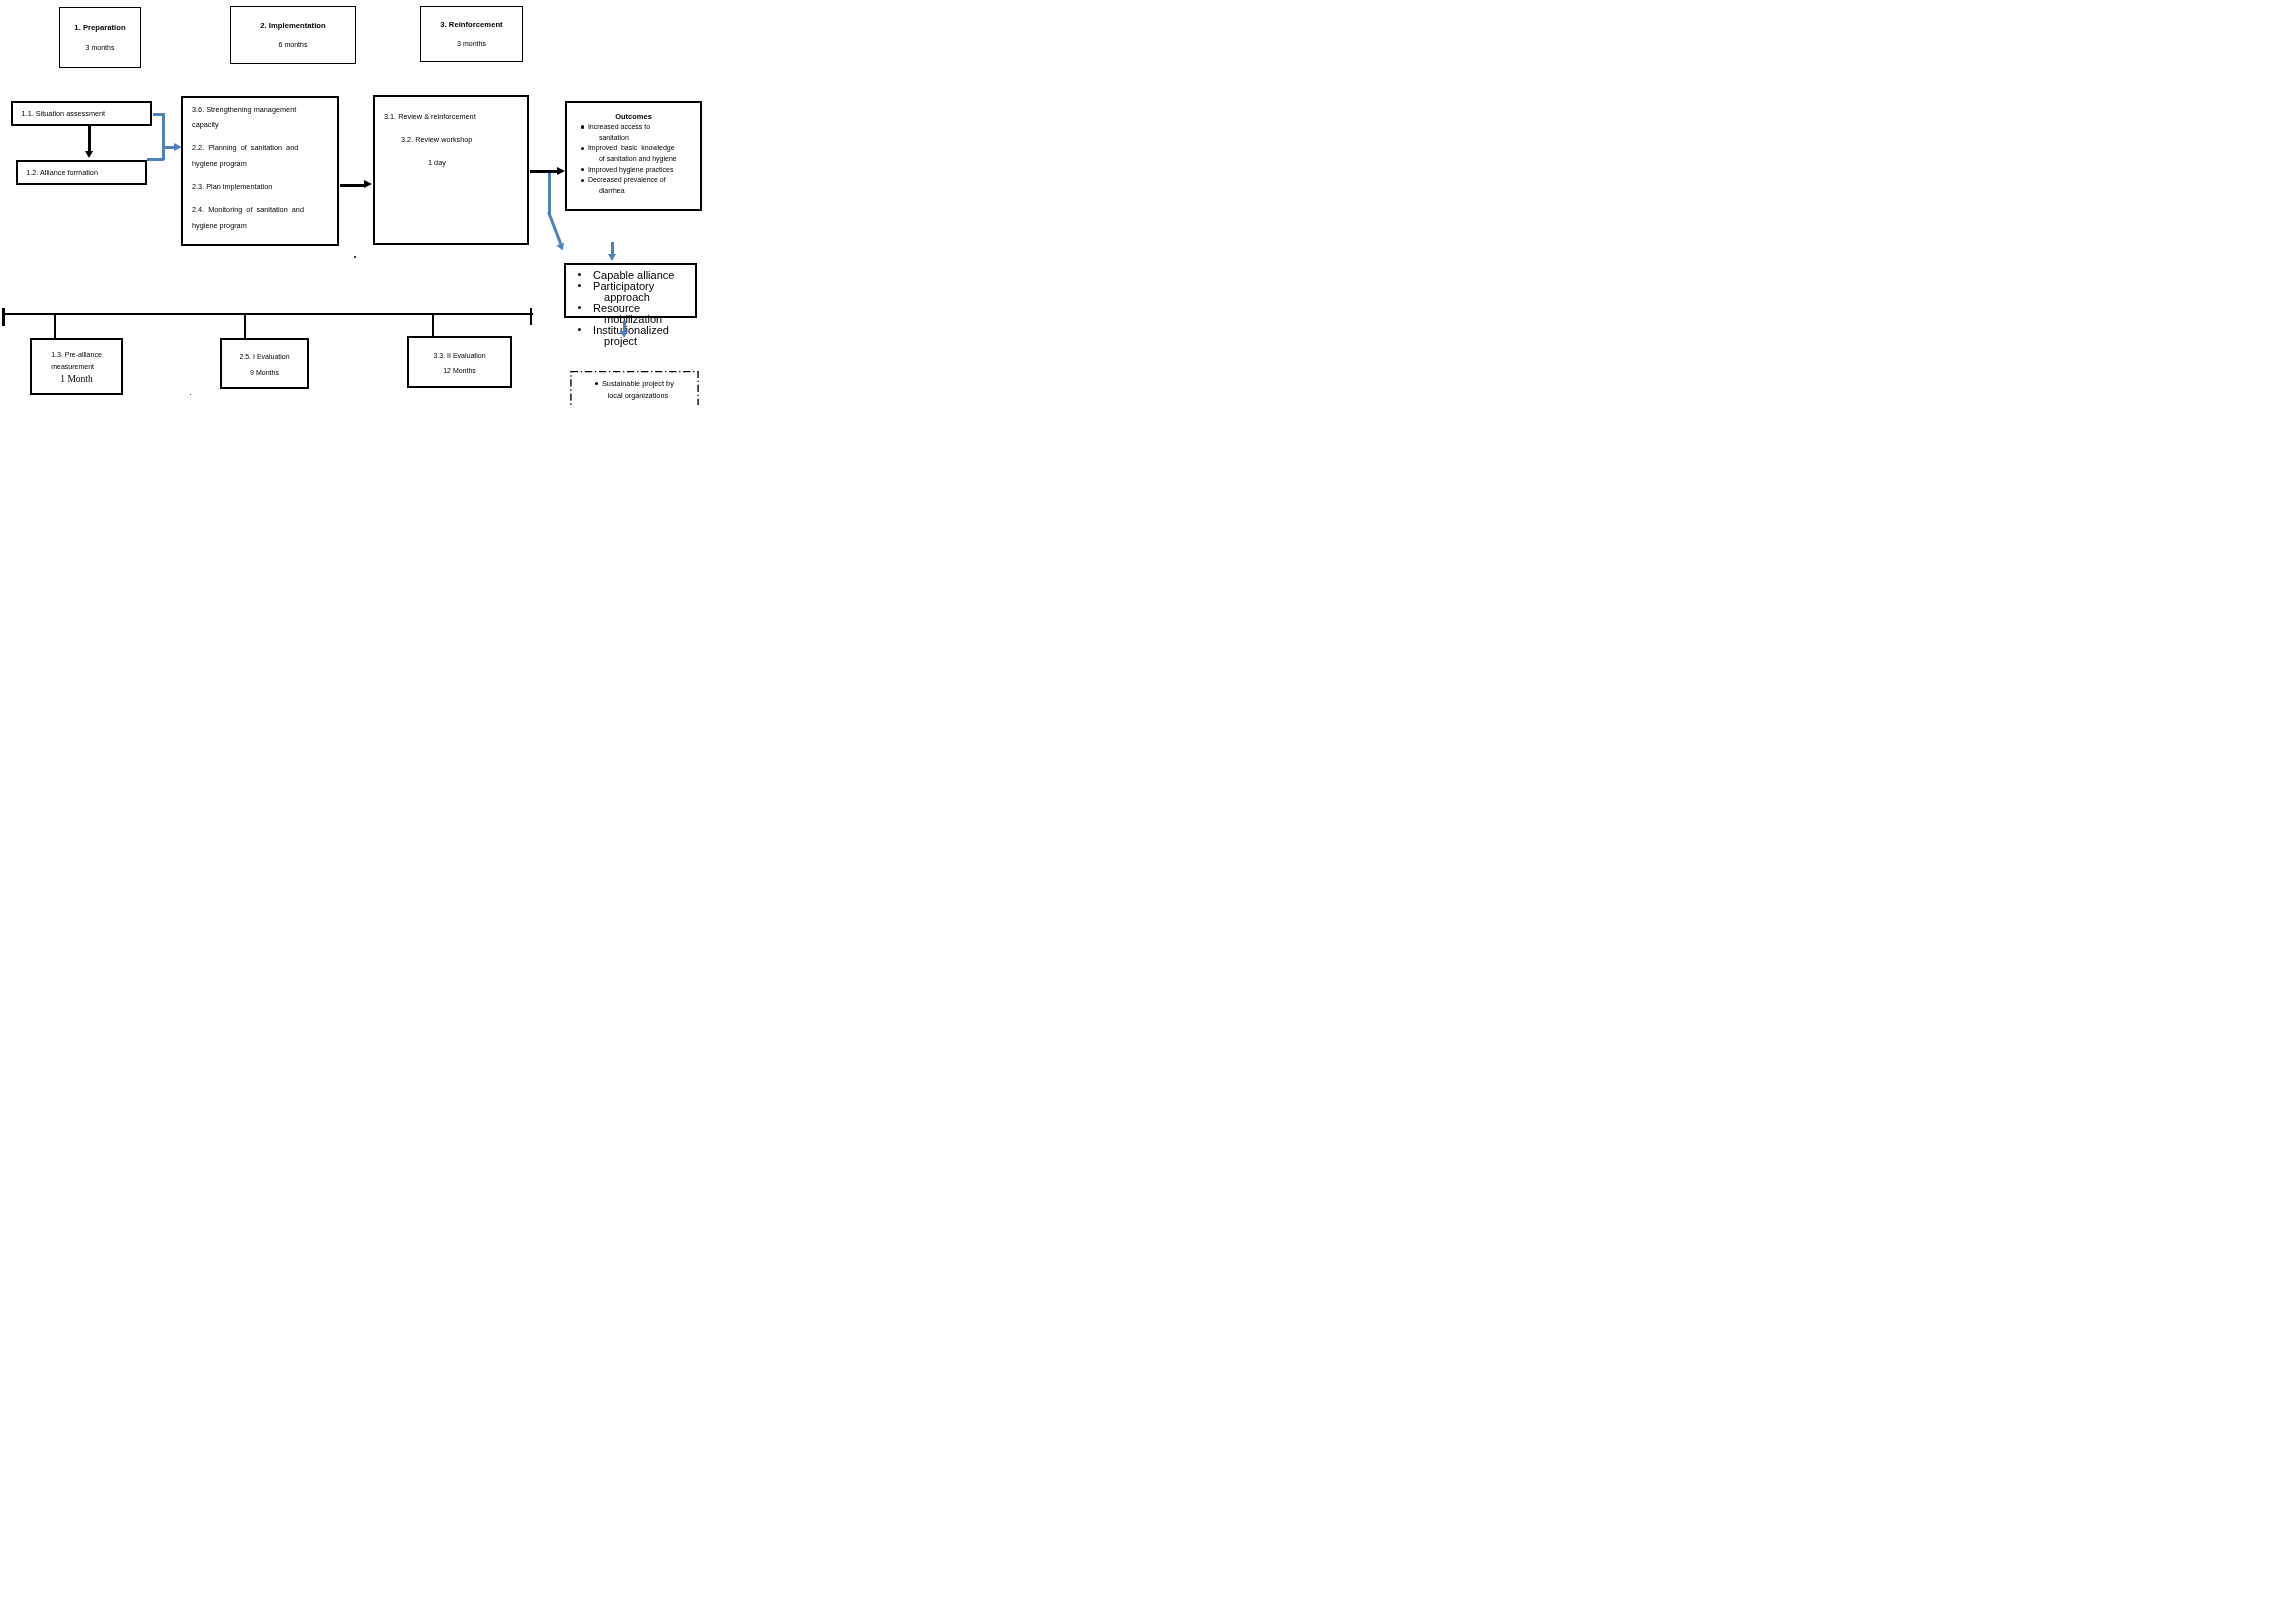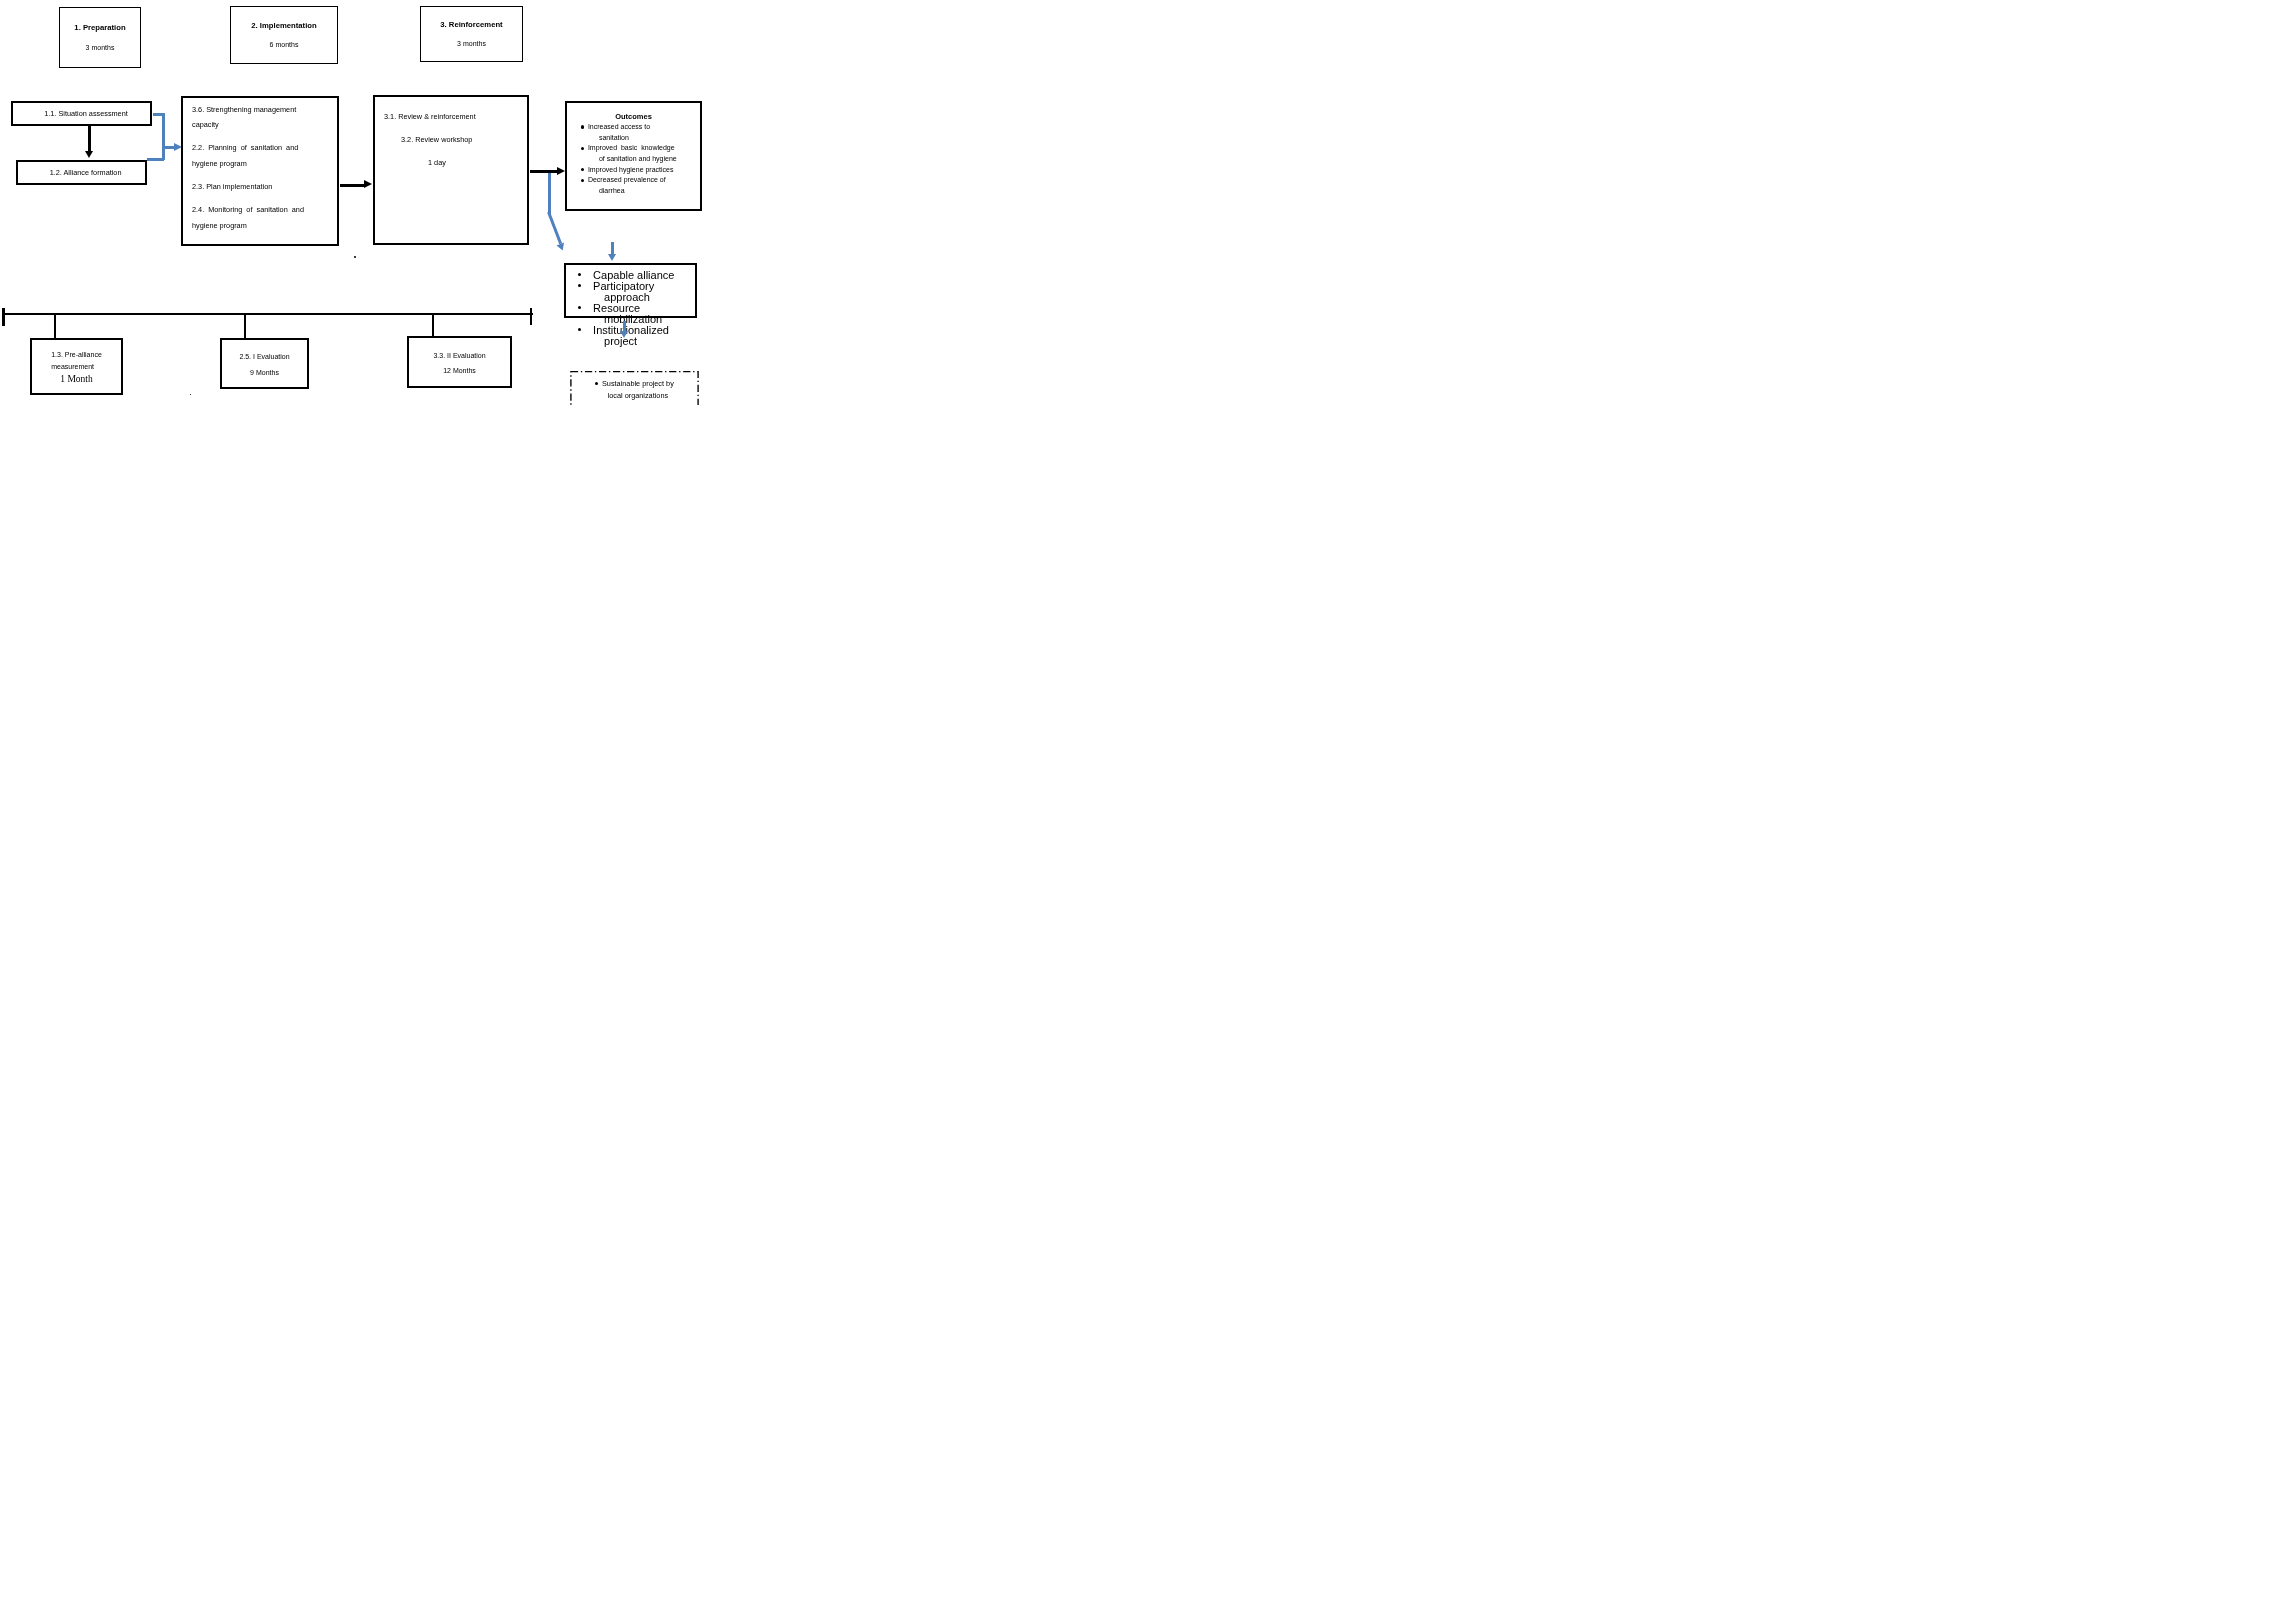--- a/index.html
+++ b/index.html
@@ -1,20 +1,20 @@
 <!DOCTYPE html>
 <html style="font-size:7.3px"><head>
 <meta charset="utf-8">
 <style>
   html,body{margin:0;padding:0;background:#fff;}
   #canvas{
     position:relative;width:713px;height:405px;background:#ffffff;
     font-family:"Liberation Sans", sans-serif;color:#000;overflow:hidden;
   }
-  .box{position:absolute;background:#fff;border:2.3px solid #000;box-sizing:border-box;justify-content:center;}
+  .box{position:absolute;background:#fff;border:2.3px solid #000;box-sizing:border-box;}
   .phase{border-width:1.8px;display:flex;flex-direction:column;align-items:center;
     justify-content:center;gap:11.8px;text-align:center;}
   .phase .t{font-weight:bold;font-size:7.7px;}
   .phase .d{font-size:7px;}
   .label-box{display:flex;align-items:center;padding-left:8.2px;font-size:7.3px;}
   .hline,.vline{position:absolute;background:#000;}
   .blue{background:#4f81bd !important;}
   .ah-right{position:absolute;width:0;height:0;
     border-top:4.5px solid transparent;border-bottom:4.5px solid transparent;
     border-left:8.2px solid #000;}
@@ -65,21 +65,21 @@
 </style>
 </head>
 <body>
 
 <div id="canvas">
 
   <div class="box phase" style="left:59px;top:6.8px;width:82px;height:61px;">
     <div class="t">1. Preparation</div>
     <div class="d">3 months</div>
   </div>
-  <div class="box phase" style="left:230px;top:5.5px;width:108px;height:58px;">
+  <div class="box phase" style="left:230px;top:5.5px;width:126px;height:58px;">
     <div class="t">2. Implementation</div>
     <div class="d">6 months</div>
   </div>
   <div class="box phase" style="left:420px;top:5.5px;width:103px;height:56px;">
     <div class="t">3. Reinforcement</div>
     <div class="d">3 months</div>
   </div>
 
   <div class="box label-box" style="left:11.4px;top:101px;width:141px;height:25px;">
     <span>1.1. Situation assessment</span>

